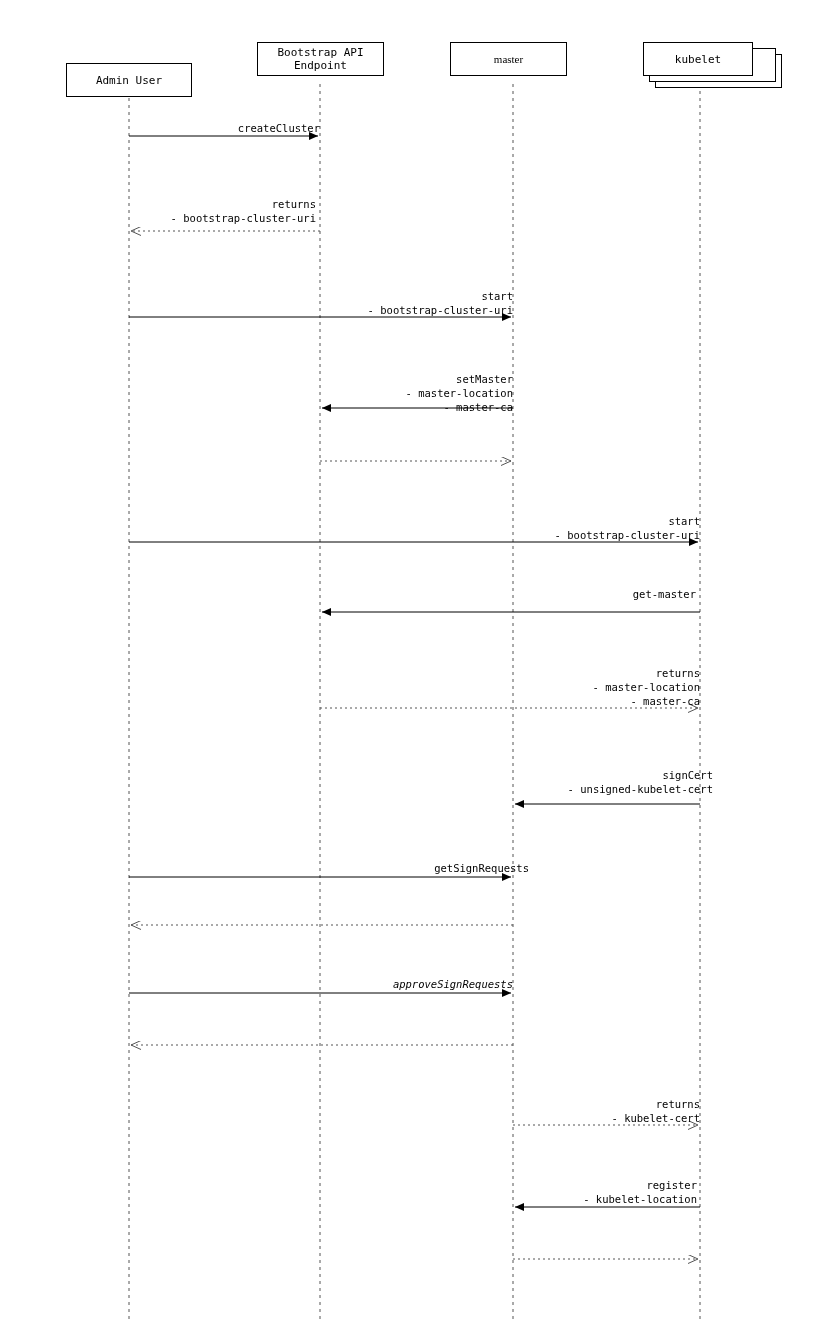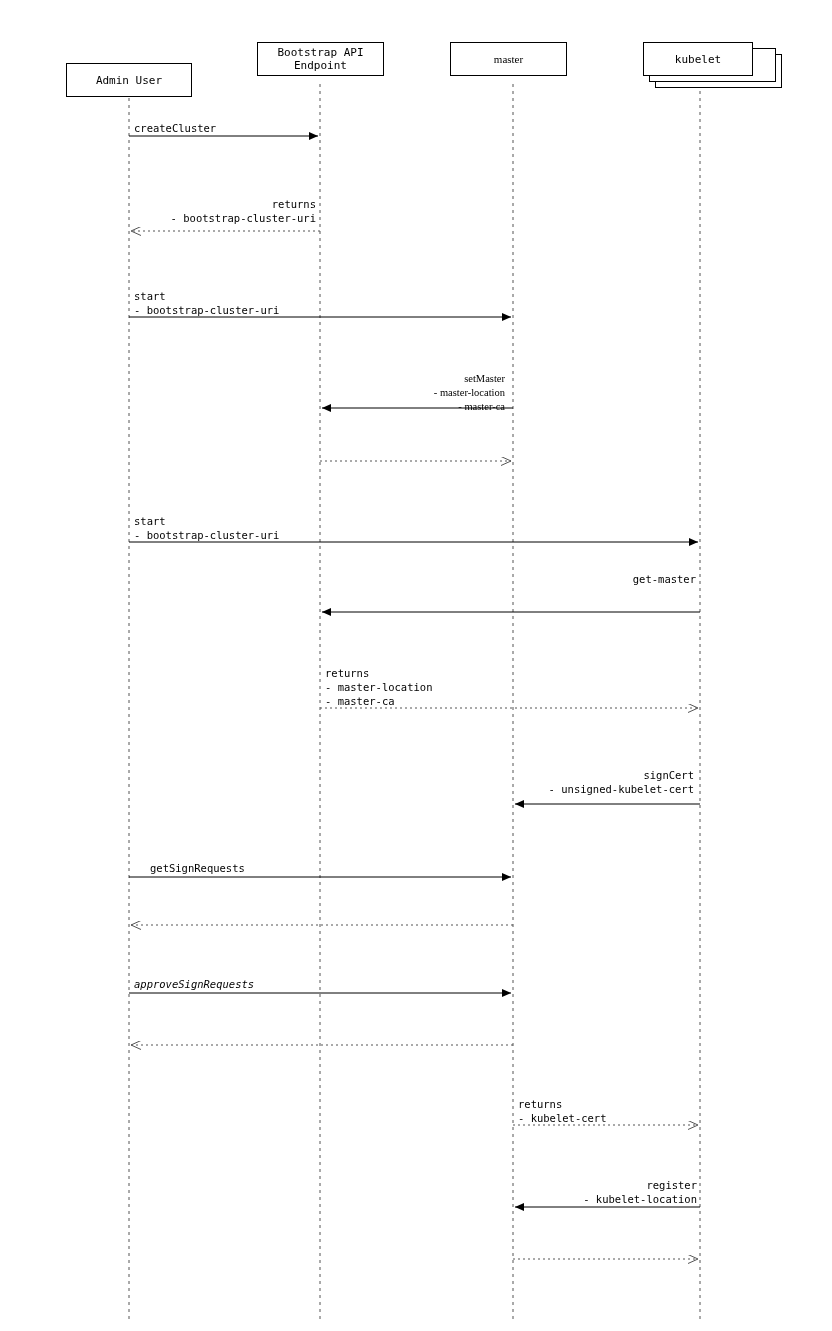--- a/index.html
+++ b/index.html
@@ -52,21 +52,21 @@
     line-height: 14px;
     font-family: "DejaVu Sans Mono", monospace;
     color: #000000;
     white-space: pre-line;
     z-index: 6;
   }
   .msg-label.right {
     text-align: right;
   }
   .msg-label.left {
-    text-align: left;
+    text-align: right;
   }
 </style>
 </head>
 <body>
 
 <div id="diagram">
   <svg id="diagram-svg" width="832" height="1331">
     <defs>
       <marker id="arrow-solid" markerWidth="10" markerHeight="8" refX="9" refY="4" orient="auto" markerUnits="userSpaceOnUse">
         <path d="M0,0 L9,4 L0,8 z" fill="#000000"></path>
@@ -108,30 +108,30 @@
       <div class="participant-shadow" style="left: 655px; top: 54px; width: 127px; height: 34px;"></div>
       <div class="participant-shadow" style="left: 649px; top: 48px; width: 127px; height: 34px;"></div>
       <div class="participant-box" style="left: 643px; top: 42px; width: 110px; height: 34px;"><span>kubelet</span></div>
     </div>
   <div id="labels-layer">
       <div class="msg-label left" style="top: 121px; left: 134px; width: 186px;">createCluster</div>
       <div class="msg-label right" style="top: 197px; left: 129px; width: 187px;">returns
 - bootstrap-cluster-uri</div>
       <div class="msg-label left" style="top: 289px; left: 134px; width: 379px;">start
 - bootstrap-cluster-uri</div>
-      <div class="msg-label right" style="top: 372px; left: 316px; width: 189px; font-family: Liberation Serif, serif;">setMaster
+      <div class="msg-label right" style="top: 372px; left: 324px; width: 189px;">setMaster
 - master-location
 - master-ca</div>
       <div class="msg-label left" style="top: 514px; left: 134px; width: 566px;">start
 - bootstrap-cluster-uri</div>
-      <div class="msg-label right" style="top: 572px; left: 320px; width: 376px;">get-master</div>
+      <div class="msg-label right" style="top: 587px; left: 320px; width: 376px;">get-master</div>
       <div class="msg-label left" style="top: 666px; left: 325px; width: 375px;">returns
 - master-location
 - master-ca</div>
-      <div class="msg-label right" style="top: 768px; left: 511px; width: 183px; text-align: right;">signCert
+      <div class="msg-label right" style="top: 768px; left: 530px; width: 183px; text-align: right;">signCert
 - unsigned-kubelet-cert</div>
       <div class="msg-label left" style="top: 861px; left: 134px; width: 379px; margin-left: 16px;">getSignRequests</div>
       <div class="msg-label left" style="top: 977px; left: 134px; width: 379px; font-style: italic;">approveSignRequests</div>
       <div class="msg-label left" style="top: 1097px; left: 518px; width: 182px;">returns
 - kubelet-cert</div>
       <div class="msg-label right" style="top: 1178px; left: 514px; width: 183px;">register
 - kubelet-location</div>
     </div>
 </div>
 

